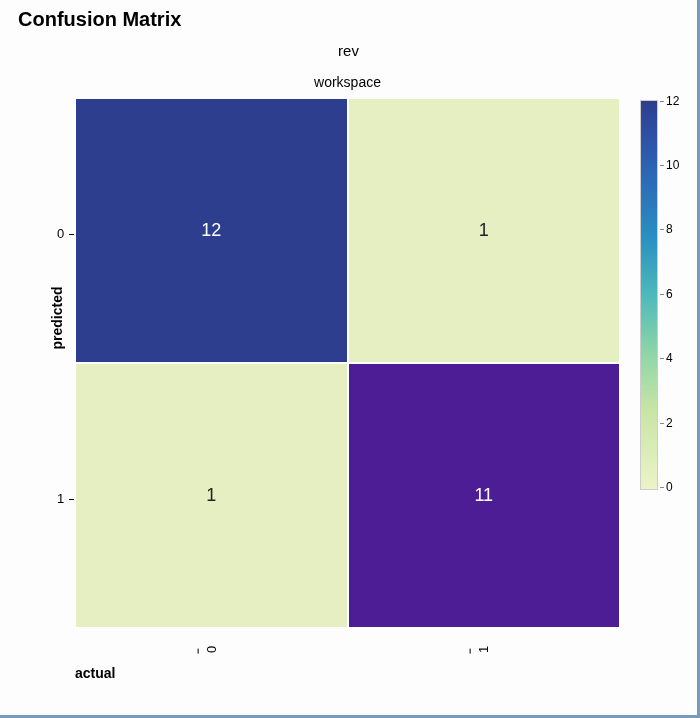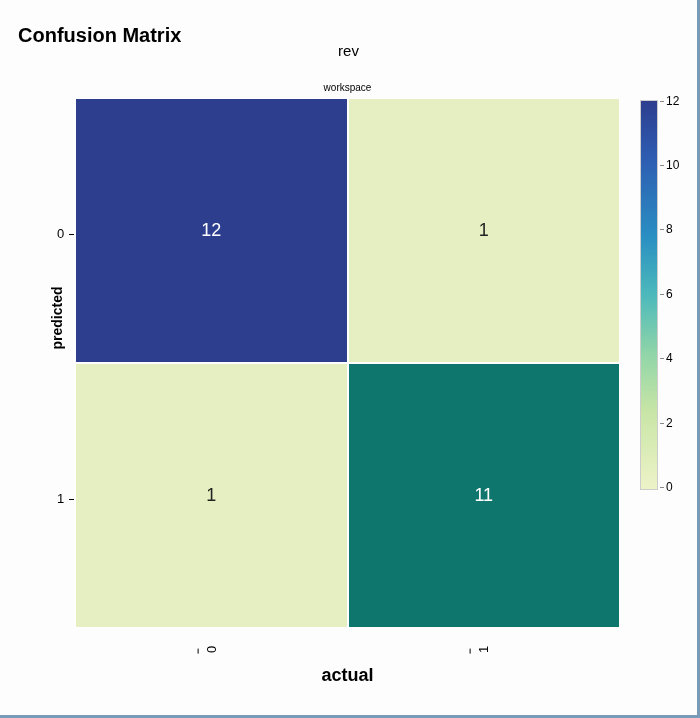--- a/index.html
+++ b/index.html
@@ -12,46 +12,45 @@
       border-right: 3px solid #7a9bb8;
       border-bottom: 3px solid #7a9bb8;
     }
     .title {
       position: absolute;
       left: 18px;
       top: 8px;
       font-size: 20px;
       font-weight: bold;
       color: #000;
-      margin-top: 16px;
     }
     .column-header {
       position: absolute;
       top: 42px;
       left: 0;
       width: 100%;
       text-align: center;
       font-size: 15px;
       font-weight: normal;
       color: #000;
     }
     .chart-area {
       position: absolute;
       left: 75px;
       top: 70px;
       width: 545px;
       height: 610px;
     }
     .facet-title {
       position: absolute;
-      top: 12px;
+      top: 4px;
       left: 0;
       width: 100%;
       text-align: center;
-      font-size: 10px;
+      font-size: 14px;
       color: #000;
     }
     .heatmap {
       position: absolute;
       top: 28px;
       left: 0;
       width: 545px;
       height: 530px;
       display: grid;
       grid-template-columns: 1fr 1fr;
@@ -59,21 +58,21 @@
     }
     .cell {
       display: flex;
       align-items: center;
       justify-content: center;
       font-size: 18px;
       font-weight: 500;
       border: 1px solid #fff;
     }
     .cell-high1 { background: #2d3e8f; color: #fff; }
-    .cell-high2 { background: #0f766e; color: #fff; }
+    .cell-high2 { background: #4c1d95; color: #fff; }
     .cell-low { background: #e6efc1; color: #222; }
     .y-ticks {
       position: absolute;
       left: -18px;
       top: 28px;
       height: 530px;
       width: 18px;
     }
     .y-tick {
       position: absolute;
@@ -127,22 +126,21 @@
       transform-origin: center;
       font-size: 14px;
       font-weight: bold;
       color: #000;
     }
     .xlabel {
       position: absolute;
       left: 0;
       top: 595px;
       width: 100%;
-      text-align: center;
-      font-size: 18px;
+      font-size: 14px;
       font-weight: bold;
       color: #000;
     }
     .colorbar {
       position: absolute;
       left: 640px;
       top: 100px;
       width: 18px;
       height: 390px;
       background: linear-gradient(to bottom,

